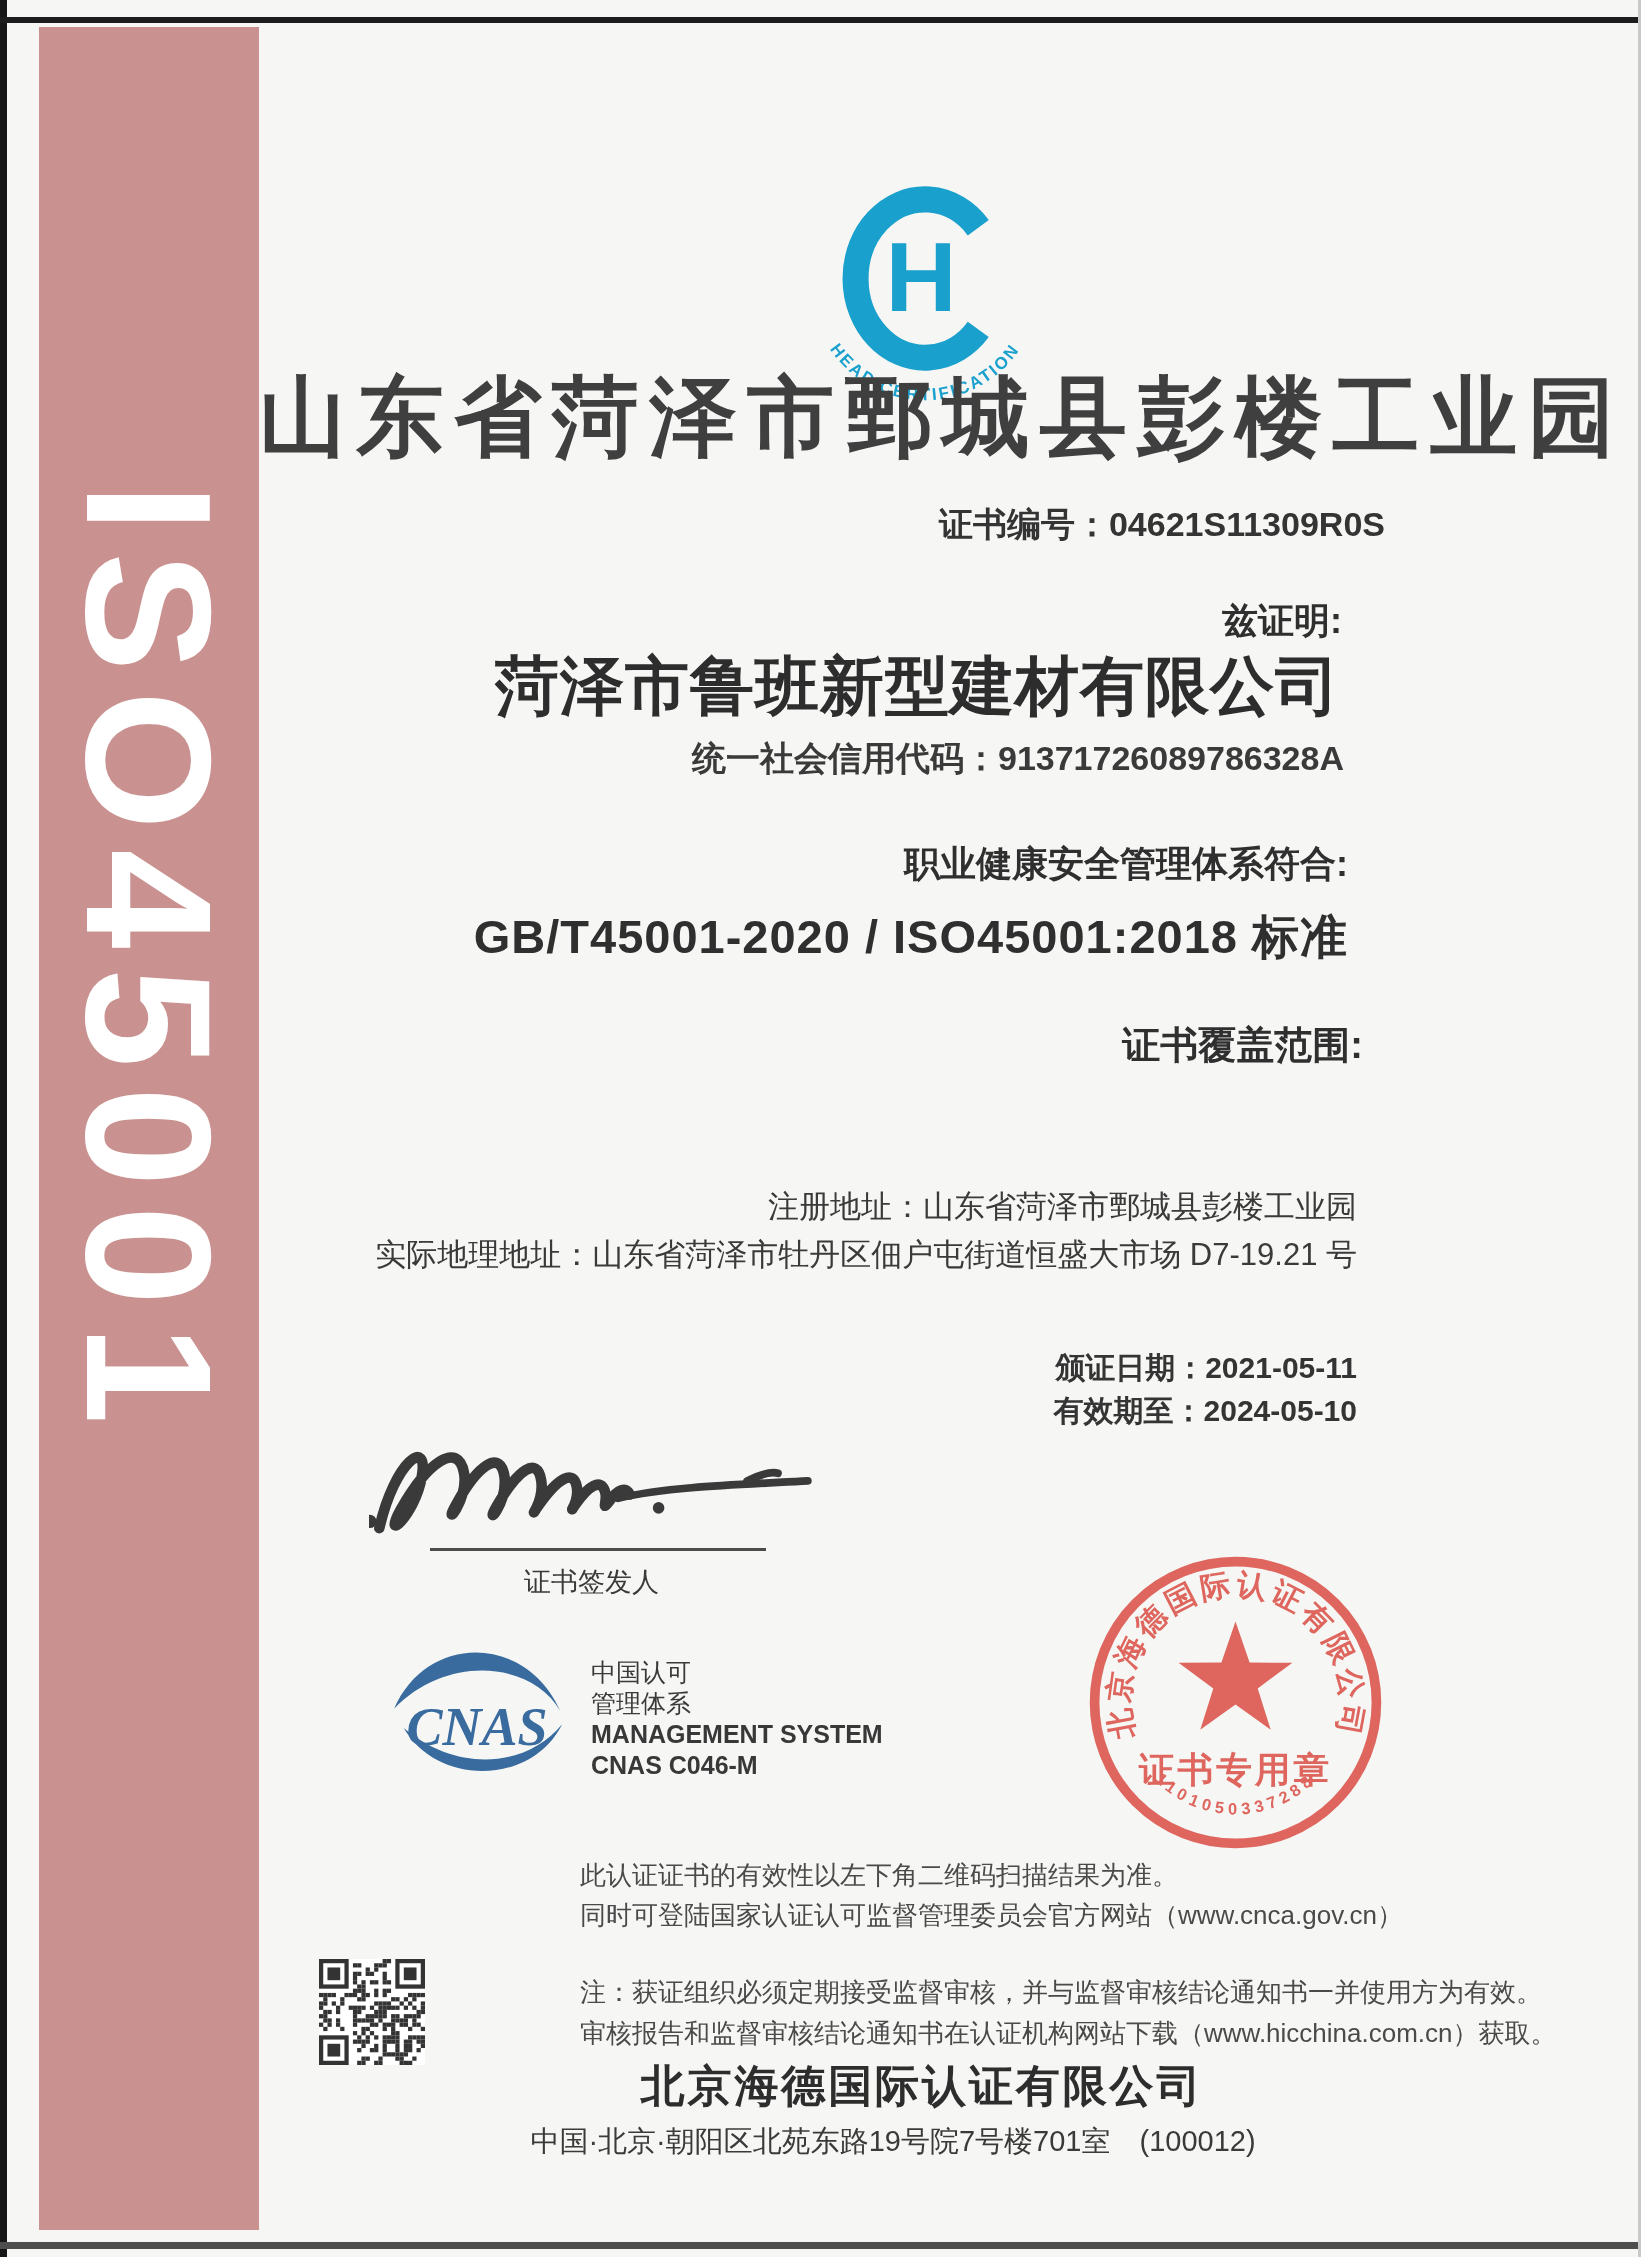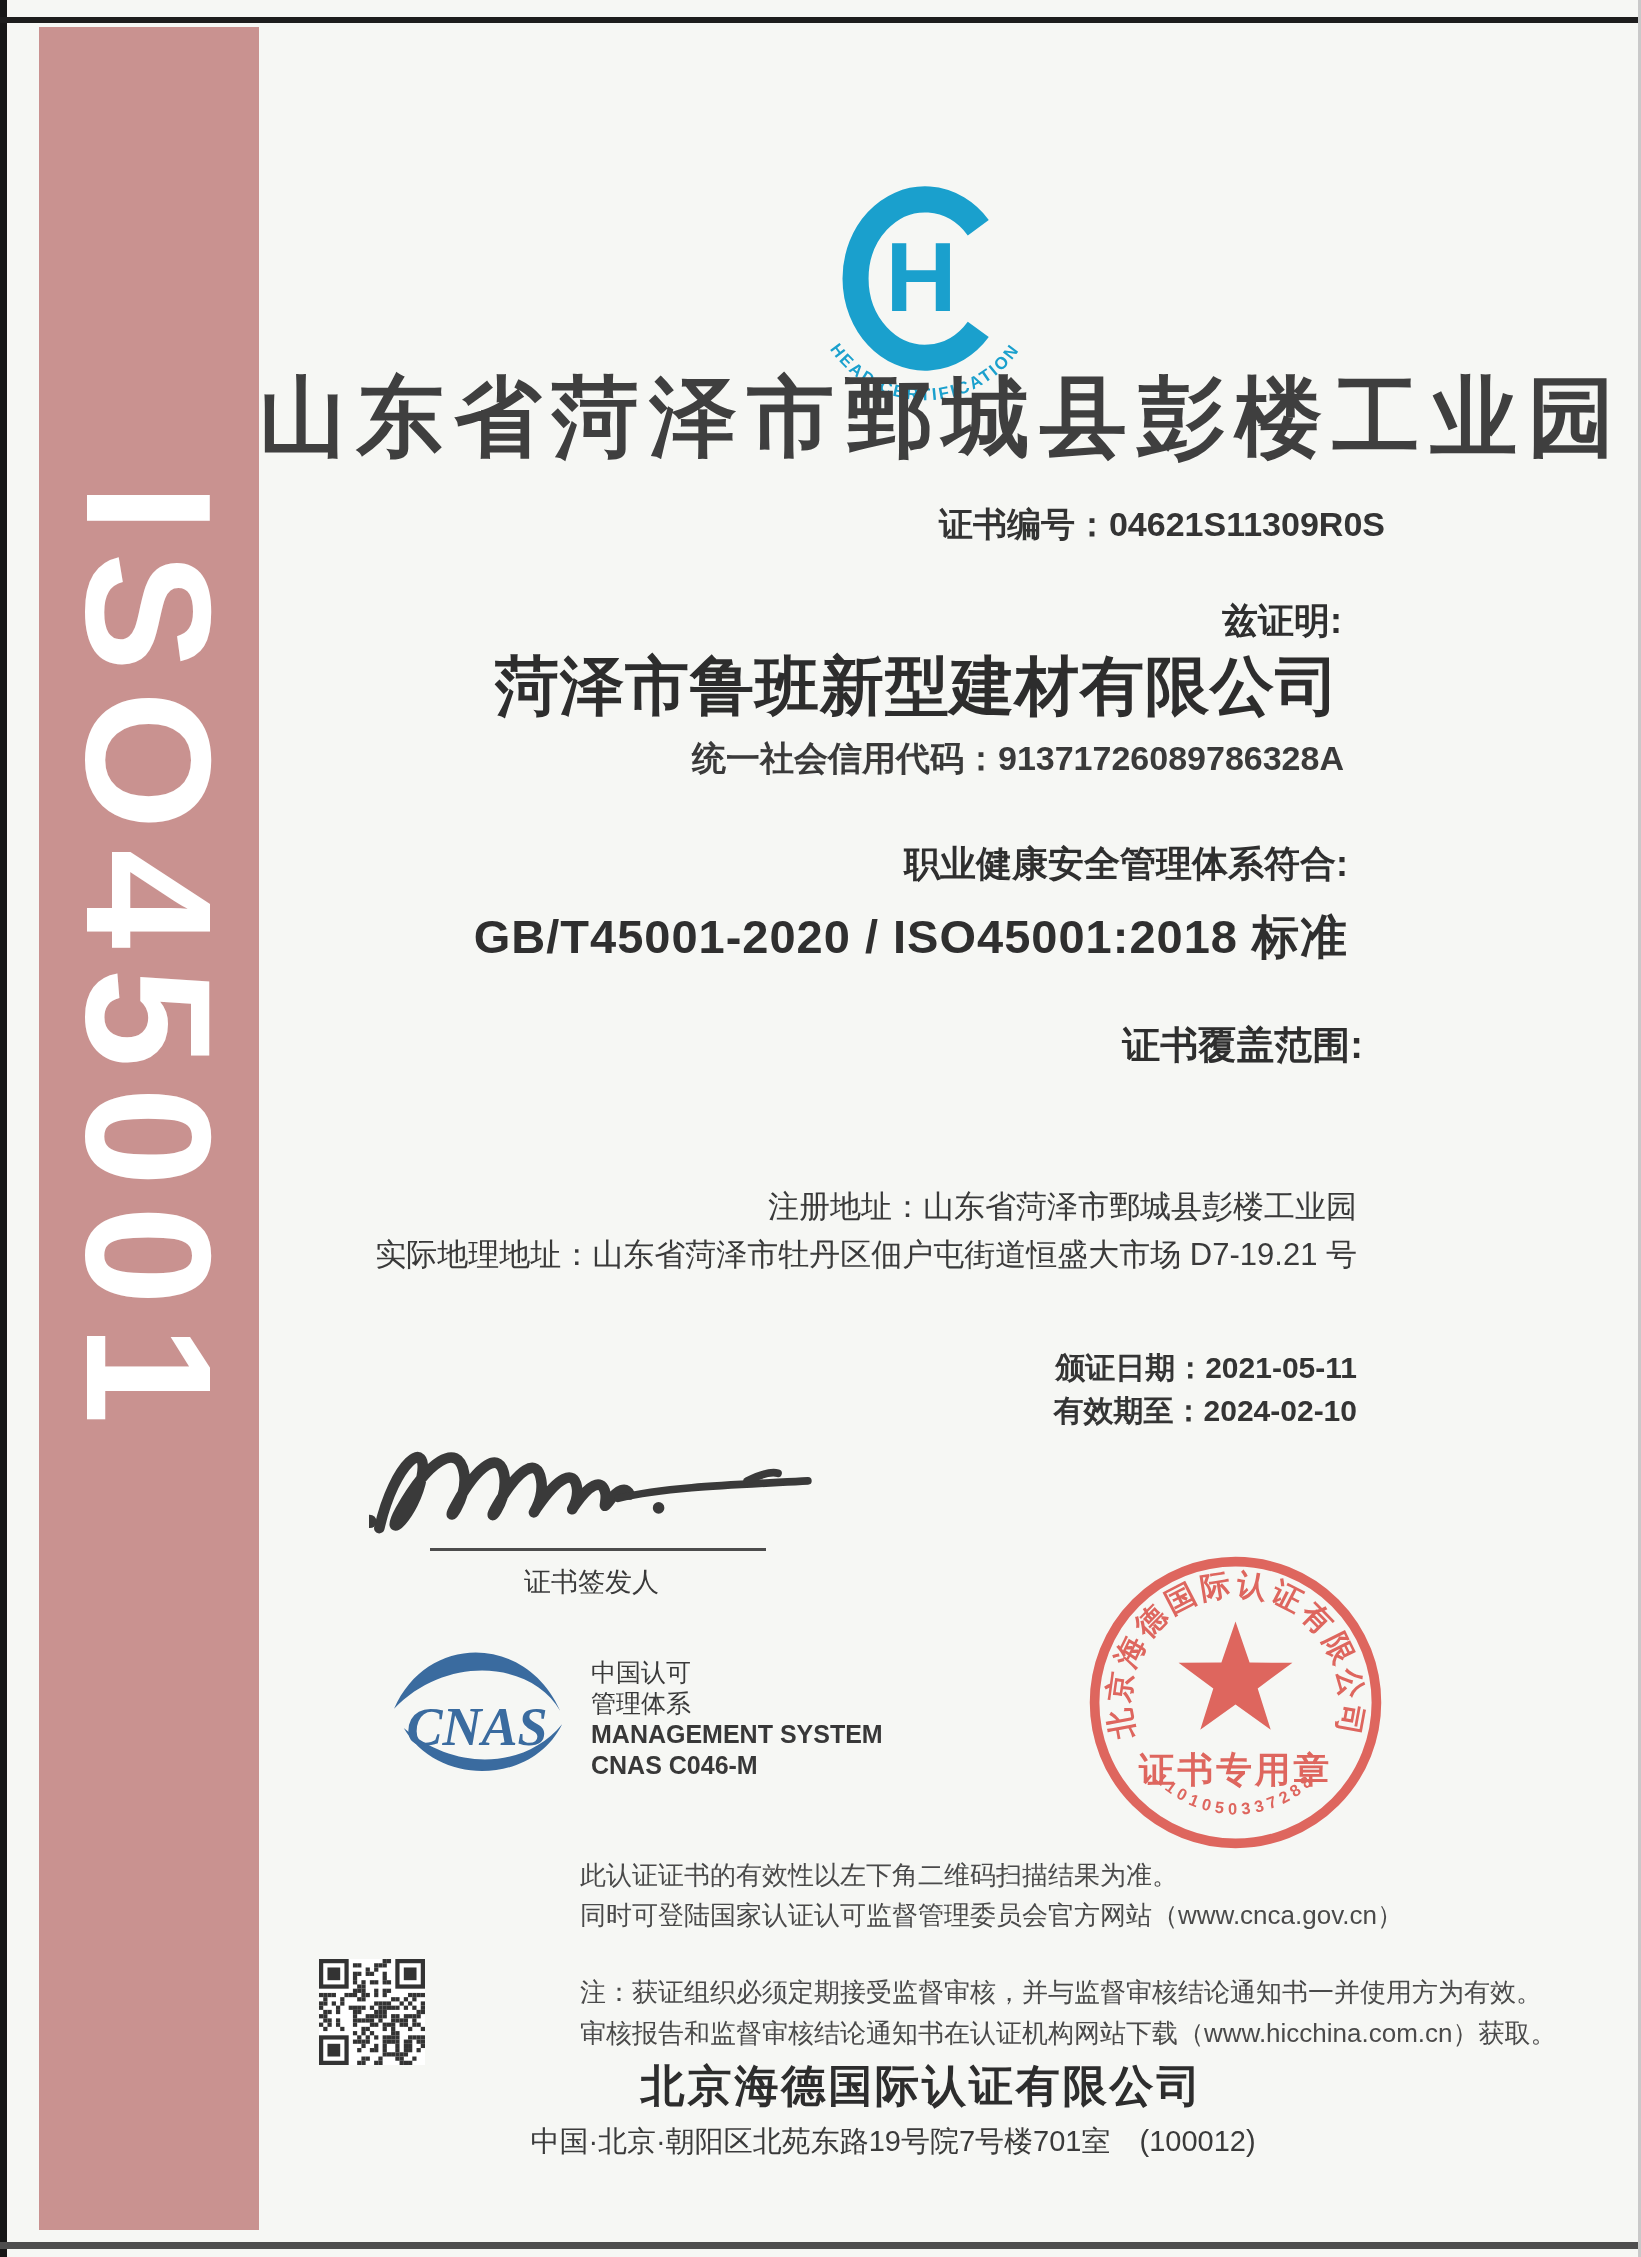--- a/index.html
+++ b/index.html
@@ -96,21 +96,21 @@
 
   <div class="abs r reg-addr">
     <span>注册地址：</span><span>山东省菏泽市鄄城县彭楼工业园</span>
   </div>
   <div class="abs r act-addr">
     <span>实际地理地址：</span><span>山东省菏泽市牡丹区佃户屯街道恒盛大市场 D7-19.21 号</span>
   </div>
 
   <div class="abs r dates">
     <div><span>颁证日期：</span><span>2021-05-11</span></div>
-    <div><span>有效期至：</span><span>2024-02-10</span></div>
+    <div><span>有效期至：</span><span>2024-05-10</span></div>
   </div>
 
   <div class="abs" style="left:369px;top:1427px;width:454px;height:130px;">
     <svg width="454" height="130" viewBox="0 0 470 135">
       <g fill="none" stroke="#3a3a3a" stroke-linecap="round" stroke-linejoin="round">
         <path stroke-width="11" d="M10,105 C26,35 62,10 54,52 C47,92 12,122 32,86 C60,36 92,14 98,48 C103,76 74,108 90,80 C112,40 136,22 140,52 C143,80 118,106 132,82 C154,44 174,30 178,55 C182,78 162,100 175,82 C196,52 212,44 215,62 C218,78 204,94 214,80 C228,60 240,54 244,66 C248,76 240,88 248,78 C258,64 266,62 270,70"></path>
         <path stroke-width="8" d="M258,74 C310,62 380,60 455,56"></path>
         <path stroke-width="8" d="M392,56 C404,50 416,46 424,48"></path>
         <circle cx="268," :r="0" cy="98" r="7" fill="#3a3a3a" stroke="none"></circle>
         <circle cx="300" cy="84" r="6" fill="#3a3a3a" stroke="none"></circle>

